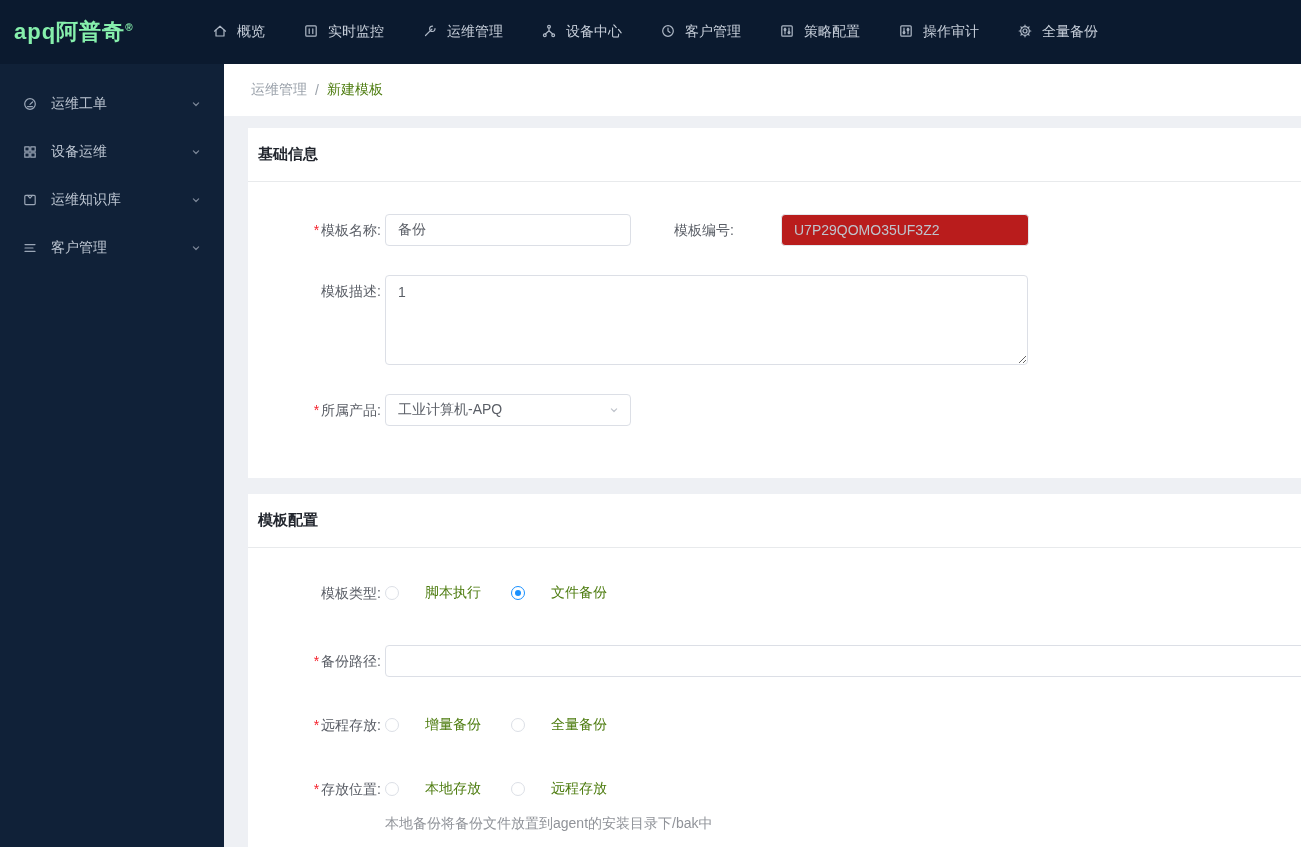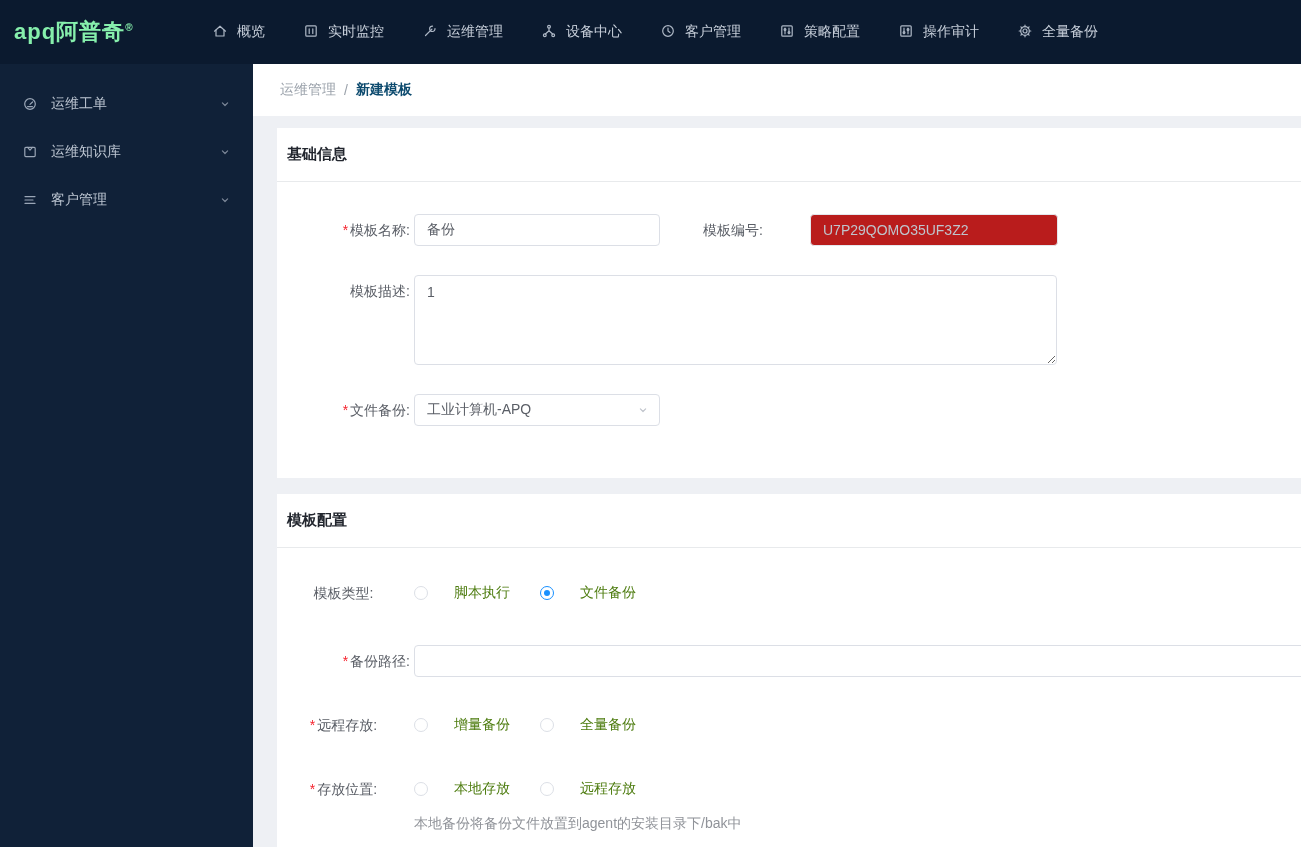--- a/index.html
+++ b/index.html
@@ -17,48 +17,48 @@
   }
   .logo { width:212px; padding-left:14px; color:#86efac; font-weight:bold;
           font-size:22px; letter-spacing:1px; white-space:nowrap; }
   .logo sup { font-size:10px; }
   .nav-item { display:flex; align-items:flex-start; margin-right:38px; cursor:pointer;
               white-space:nowrap; }
   .nav-item .ic { margin-right:9px; color:#aeb8c6; }
 
   
   .body-row { display:flex; height:783px; }
-  .sidebar { width:253px; background:#102138; padding-top:16px; flex:none; }
+  .sidebar { width:224px; background:#102138; padding-top:16px; flex:none; }
   .side-item { height:48px; display:flex; align-items:center; padding:0 22px;
                color:#bdc6d2; cursor:pointer; }
   .side-item .ic { margin-right:13px; color:#9aa6b6; }
   .side-item .chev { margin-left:auto; color:#7c8798; }
 
   .main { flex:1; overflow:hidden; }
   .breadcrumb-bar { height:52px; background:#fff; display:flex; align-items:center;
                     padding-left:27px; }
   .bc-parent { color:#9aa1aa; cursor:pointer; }
   .bc-sep { color:#9aa1aa; margin:0 8px; }
-  .bc-current { color:#0c4a6e; font-weight:bold; }
+  .bc-current { color:#4d7c0f; font-weight:normal; }
 
   .content { padding:12px 0 0 24px; }
   .card { background:#fff; width:1120px; }
   .card1 { margin-bottom:16px; }
   .card-header { height:54px; display:flex; align-items:center; padding-left:10px;
                  border-bottom:1px solid #e8eaec; color:#22262e; font-size:15px;
                  font-weight:600; }
   .card-body { padding:32px 0 52px 0; }
   .card2 .card-body { padding:33px 0 40px 0; }
 
   
   .form-row { display:flex; align-items:flex-start; margin-bottom:29px; }
   .form-row:last-child { margin-bottom:0; }
   .form-row.radios { align-items:center; height:24px; margin-bottom:40px; }
   .lbl { width:133px; flex:none; text-align:right; line-height:32px; color:#5a5e66; }
-  .radios .lbl { line-height:24px;text-align:center; }
+  .radios .lbl { line-height:24px; }
   .req { color:#f5222d; margin-right:2px; }
   .ctrl { margin-left:4px; display:flex; align-items:flex-end; }
 
   .inp {
     height:32px; border:1px solid #dcdfe6; border-radius:4px; background:#fff;
     padding:0 12px; font-size:14px; color:#5a5e66; outline:none;
     font-family:"Liberation Sans","DejaVu Sans",sans-serif;
   }
   .inp.name { width:246px; }
   .inp.code { width:248px; background:#b91c1c; border-color:#e4e7ed; color:#bfc4cc; }
@@ -189,20 +189,36 @@
           </svg>
       </span>
       <span>运维工单</span>
       <span class="chev">
         <svg width="12" height="12" viewBox="0 0 16 16" fill="none" stroke="currentColor" stroke-width="1.6" stroke-linecap="round" stroke-linejoin="round">
             <path d="m4.5 6.5 3.5 3.5 3.5-3.5"></path>
           </svg>
       </span>
     </div>
 
+    <div class="side-item">
+      <span class="ic">
+        <svg width="16" height="16" viewBox="0 0 16 16" fill="none" stroke="currentColor" stroke-width="1.2" stroke-linejoin="round">
+            <rect x="2.8" y="2.8" width="4.4" height="4.4"></rect>
+            <rect x="8.8" y="2.8" width="4.4" height="4.4"></rect>
+            <rect x="2.8" y="8.8" width="4.4" height="4.4"></rect>
+            <rect x="8.8" y="8.8" width="4.4" height="4.4"></rect>
+          </svg>
+      </span>
+      <span>设备运维</span>
+      <span class="chev">
+        <svg width="12" height="12" viewBox="0 0 16 16" fill="none" stroke="currentColor" stroke-width="1.6" stroke-linecap="round" stroke-linejoin="round">
+            <path d="m4.5 6.5 3.5 3.5 3.5-3.5"></path>
+          </svg>
+      </span>
+    </div>
 
     <div class="side-item">
       <span class="ic">
         <svg width="16" height="16" viewBox="0 0 16 16" fill="none" stroke="currentColor" stroke-width="1.2" stroke-linecap="round" stroke-linejoin="round">
             <rect x="2.8" y="3.4" width="10.4" height="9.2" rx="1"></rect>
             <path d="m5.6 3.4 2.4 2.8 2.4-2.8"></path>
           </svg>
       </span>
       <span>运维知识库</span>
       <span class="chev">
@@ -253,21 +269,21 @@
           </div>
 
           <div class="form-row">
             <div class="lbl">模板描述:</div>
             <div class="ctrl">
               <textarea class="inp" style="">1</textarea>
             </div>
           </div>
 
           <div class="form-row" style="margin-bottom:0; margin-top:7px;">
-            <div class="lbl"><span class="req">*</span><span>文件备份:</span></div>
+            <div class="lbl"><span class="req">*</span><span>所属产品:</span></div>
             <div class="ctrl">
               <div class="select">
                 <span>工业计算机-APQ</span>
                 <span class="chev">
                   <svg width="12" height="12" viewBox="0 0 16 16" fill="none" stroke="currentColor" stroke-width="1.6" stroke-linecap="round" stroke-linejoin="round">
                       <path d="m4.5 6.5 3.5 3.5 3.5-3.5"></path>
                     </svg>
                 </span>
               </div>
             </div>

